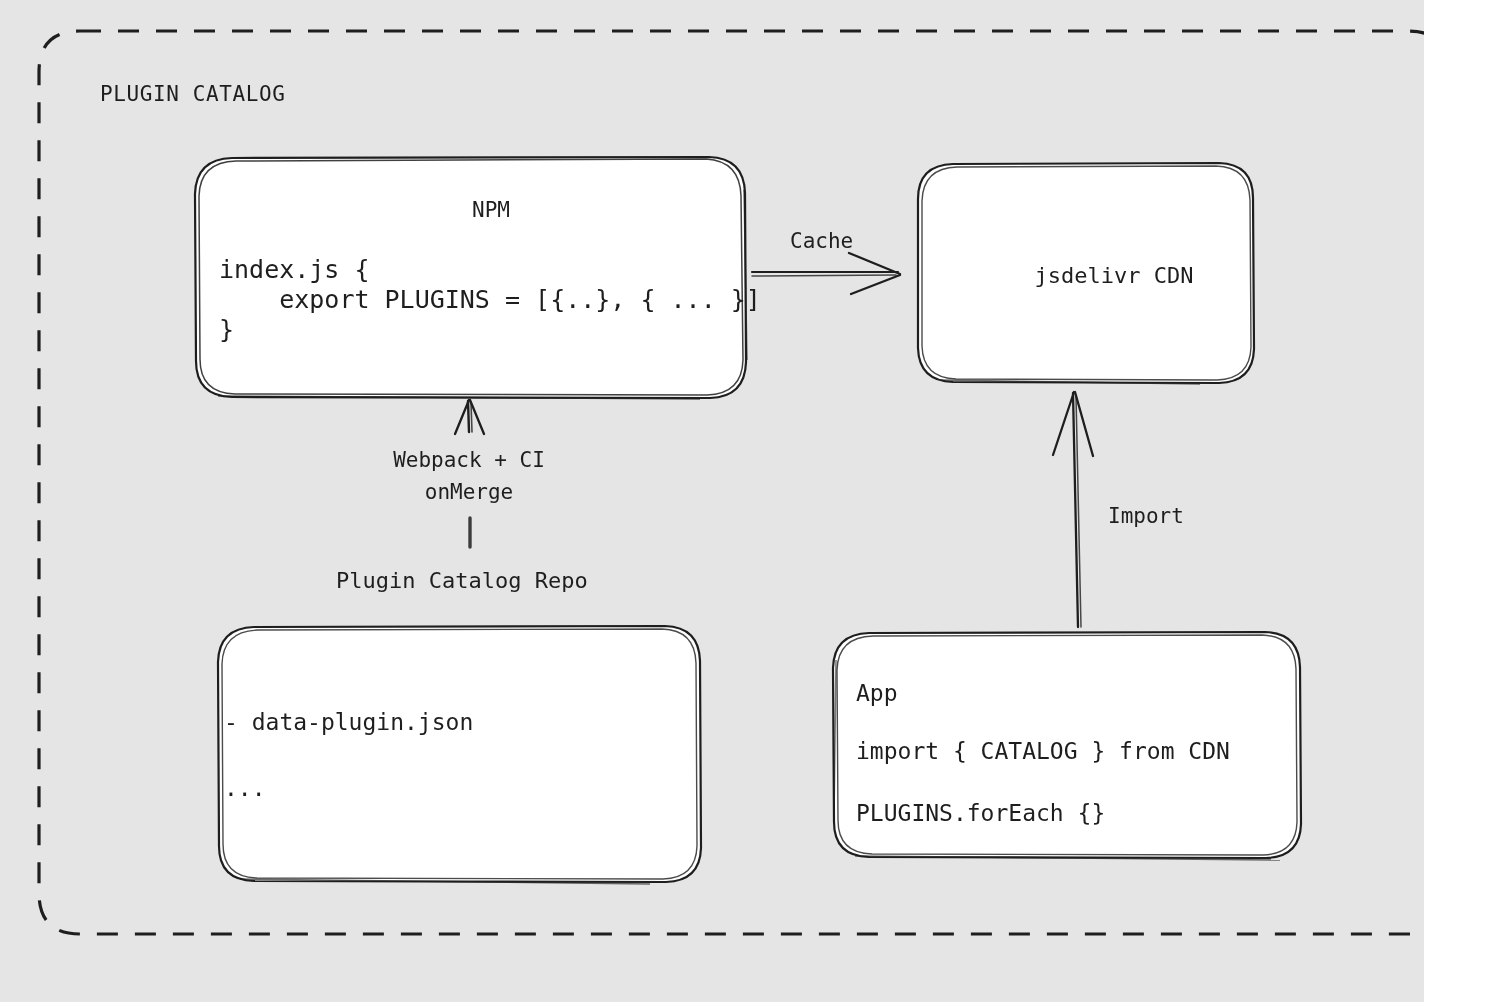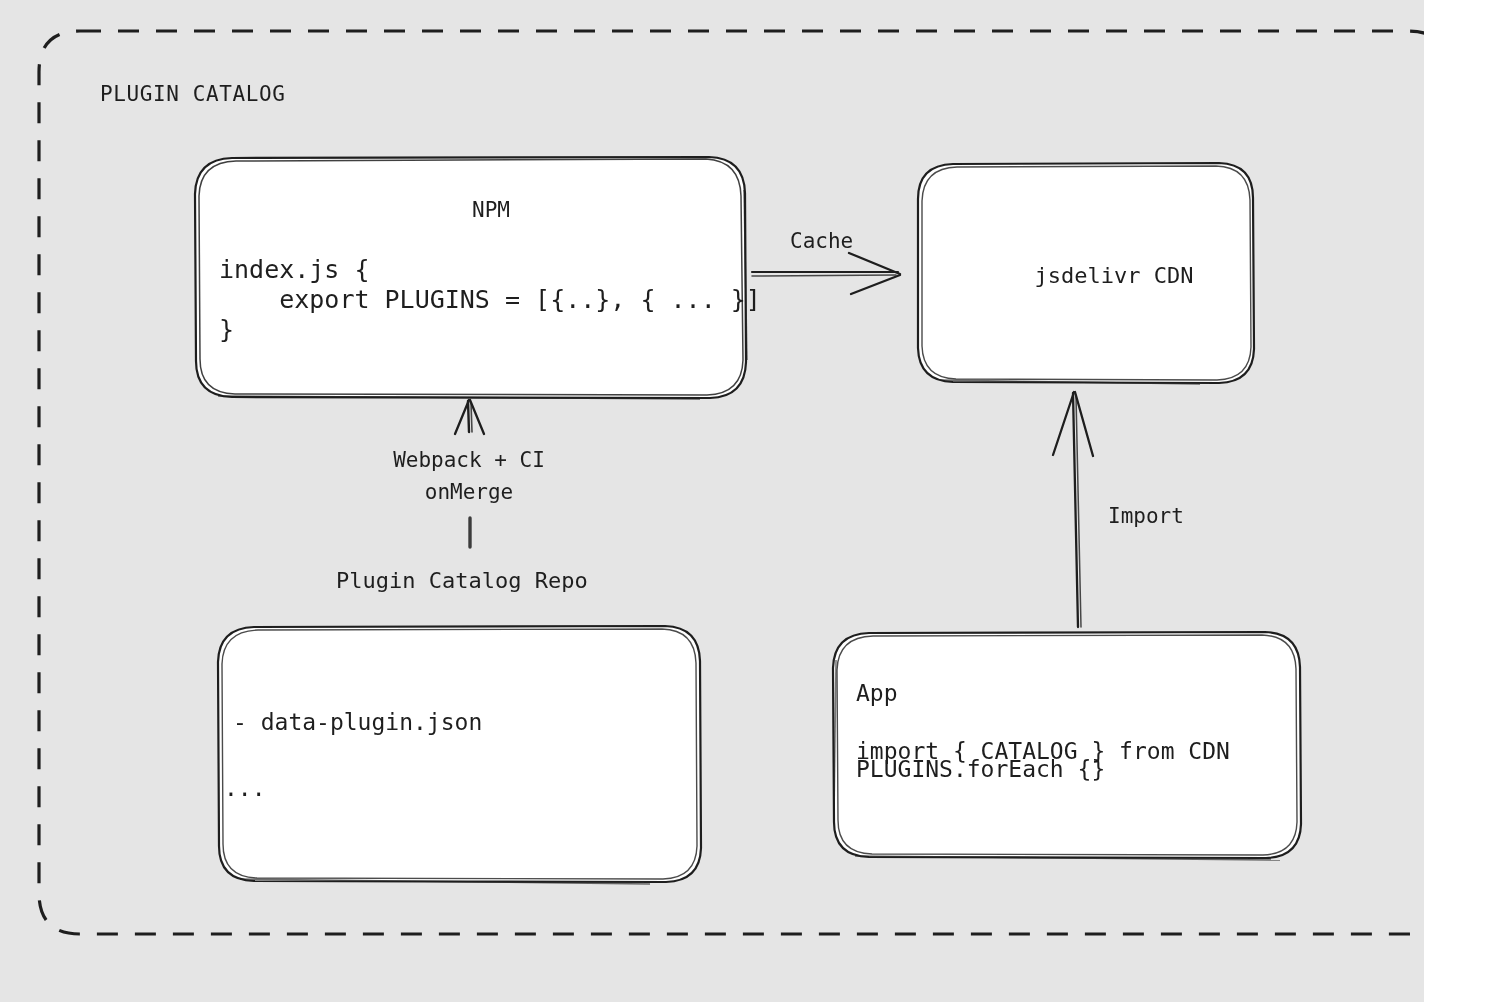--- a/index.html
+++ b/index.html
@@ -94,32 +94,32 @@
     top: 570px;
     font-size: 22px;
     margin-left: 36px;
   }
 
   
   .repo-line {
     left: 224px;
     font-size: 23px;
   }
-  #repo-line-0 { top: 711px; margin-left: 9px; }
+  #repo-line-0 { top: 711px; }
   #repo-line-1 { top: 744px; }
   #repo-line-2 { top: 777px; }
 
   
   .app-line {
     left: 856px;
     font-size: 23px;
   }
   #app-line-0 { top: 682px; }
   #app-line-1 { top: 740px; }
-  #app-line-2 { top: 758px; }
+  #app-line-2 { top: 802px; }
 </style>
 </head>
 <body>
 
 <div id="canvas">
 
   <svg id="sketch-layer" viewBox="0 0 1506 1002" xmlns="http://www.w3.org/2000/svg">
 
     <g>
       <path d="M 80 31 L 1408 31 Q 1449 31 1449 72 L 1449 893 Q 1449 934 1408 934 L 80 934 Q 39 934 39 893 L 39 72 Q 39 31 80 31 Z" fill="none" stroke="#1e1e1e" stroke-width="3.2" stroke-dasharray="21 17" stroke-linecap="butt"></path>

